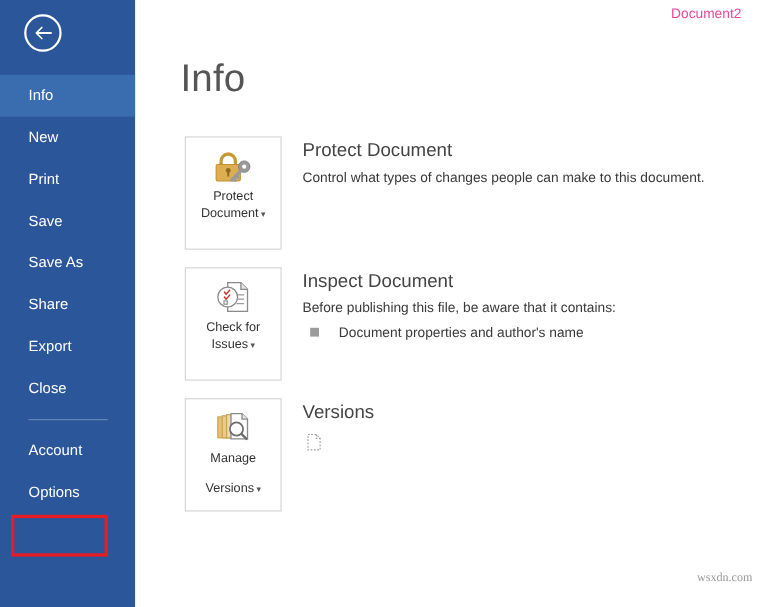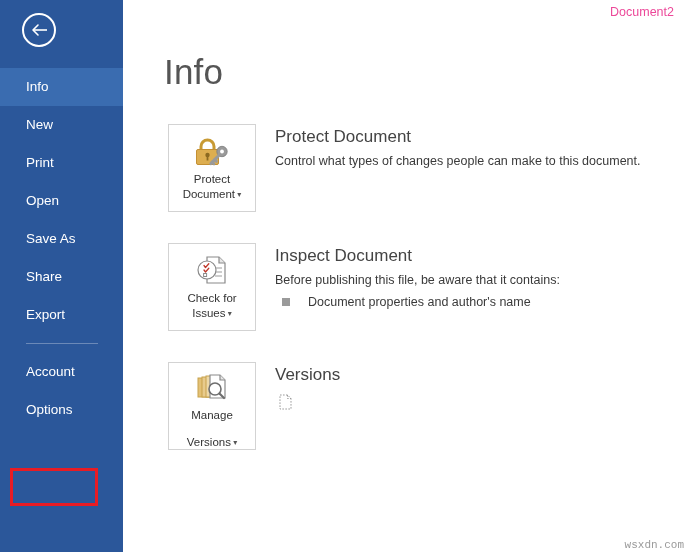--- a/index.html
+++ b/index.html
@@ -131,21 +131,21 @@
   }
   .sec-protect { top: 124px; }
   .sec-inspect { top: 243px; }
   .sec-versions { top: 362px; }
 
   .tile {
     position: absolute;
     left: 0;
     top: 0;
     width: 88px;
-    height: 88px;
+    height: 103px;
     border: 1px solid #d3d3d3;
     box-sizing: border-box;
     background: #ffffff;
     display: flex;
     flex-direction: column;
     align-items: center;
     justify-content: flex-start;
   }
   .tile-icon {
     margin-top: 9px;
@@ -210,24 +210,24 @@
     height: 16px;
     margin-right: 13px;
     margin-top: 1px;
     margin-left: 4px;
     flex: none;
   }
 
   .watermark {
     position: absolute;
     right: 12px;
-    bottom: 1px;
+    bottom: 21px;
     font-size: 11px;
     color: #9a9a9a;
-    font-family: Liberation Mono, monospace;
+    font-family: Liberation Serif, serif;
     text-align: right;
   }
 </style>
 </head>
 <body>
 
 <div id="app">
 
   <div class="sidebar">
 
@@ -244,30 +244,33 @@
       <div class="nav-item selected">
         <span>Info</span>
       </div>
       <div class="nav-item">
         <span>New</span>
       </div>
       <div class="nav-item">
         <span>Print</span>
       </div>
       <div class="nav-item">
-        <span>Open</span>
+        <span>Save</span>
       </div>
       <div class="nav-item">
         <span>Save As</span>
       </div>
       <div class="nav-item">
         <span>Share</span>
       </div>
       <div class="nav-item">
         <span>Export</span>
+      </div>
+      <div class="nav-item">
+        <span>Close</span>
       </div>
       <div class="nav-divider"></div>
       <div class="nav-item">
         <span>Account</span>
       </div>
       <div class="nav-item">
         <span>Options</span>
       </div>
     </div>
 

